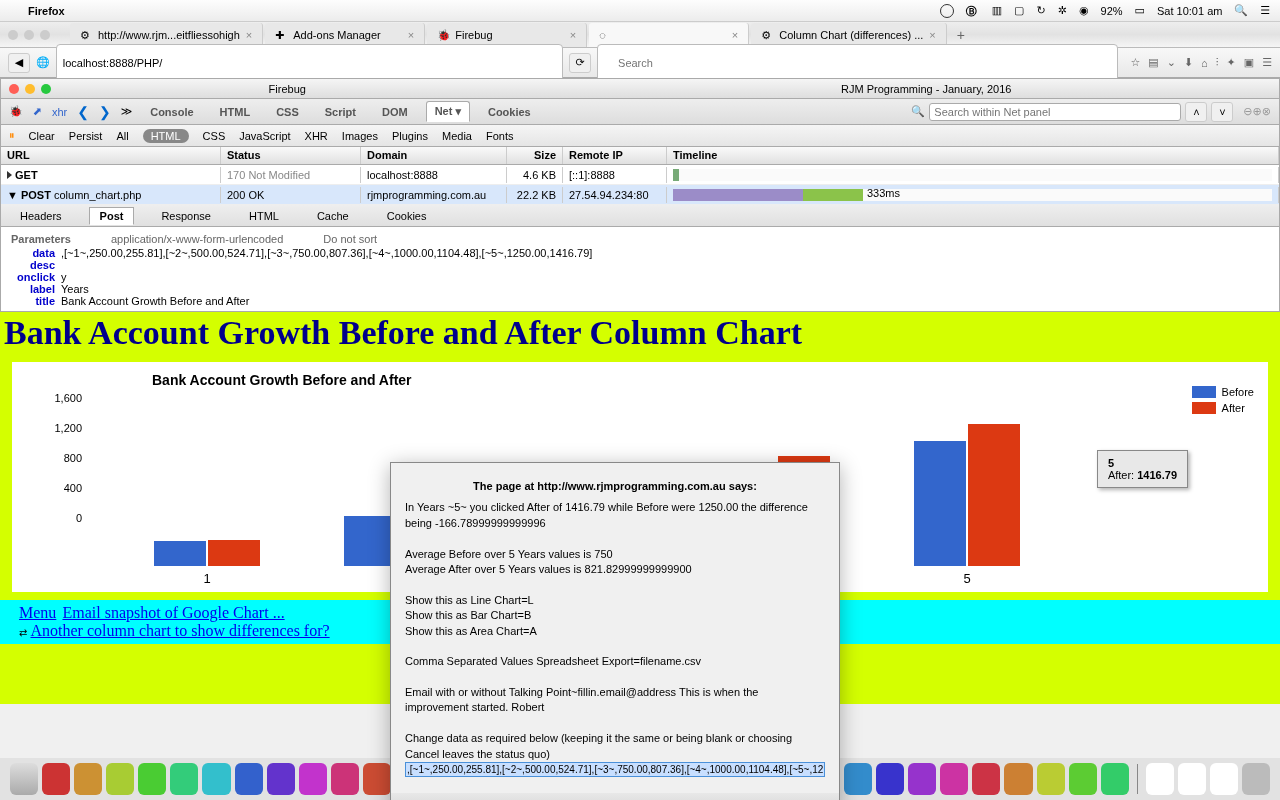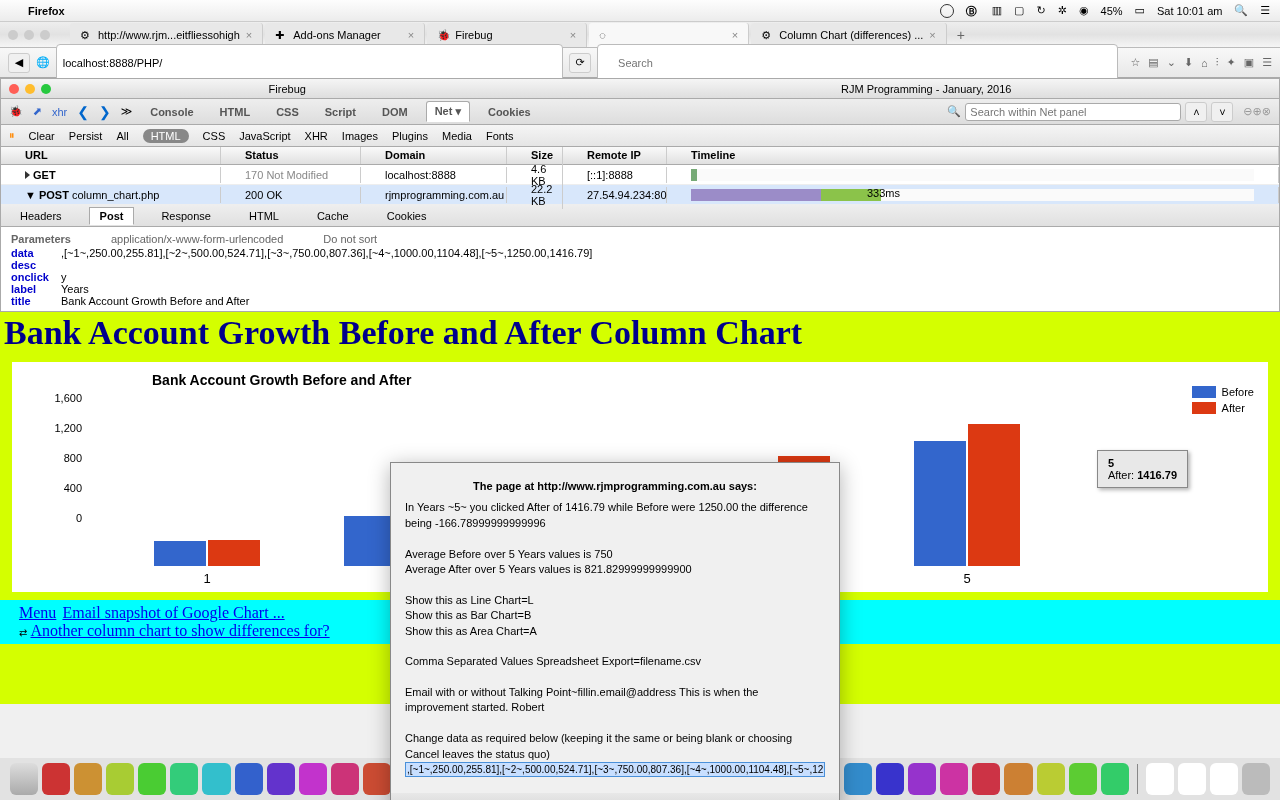--- a/index.html
+++ b/index.html
@@ -24,37 +24,37 @@
 .firebug{background:#ededed;border:1px solid #aaa;position:relative}
 .fb-title{height:20px;background:linear-gradient(#f5f5f5,#dedede);display:flex;align-items:center;border-bottom:1px solid #aaa;position:relative}
 .fb-traffic{display:flex;gap:6px;margin-left:8px}
 .fb-traffic .r{background:#ff5f56}.fb-traffic .y{background:#ffbd2e}.fb-traffic .g{background:#27c93f}
 .fb-title .center{position:absolute;left:50%;transform:translateX(-50%);font-weight:500;width:100%;text-align:center;display:flex;justify-content:space-around}
 .fb-tabs{height:26px;background:linear-gradient(#eee,#ddd);display:flex;align-items:center;padding:0 8px;gap:10px;border-bottom:1px solid #aaa}
 .fb-tabs .ft{padding:3px 8px;font-weight:bold;color:#555;cursor:pointer}
 .fb-tabs .ft.active{background:#fff;border:1px solid #aaa;border-bottom:1px solid #fff;border-radius:3px 3px 0 0}
 .fb-tabs .arrow{color:#0066cc;font-size:14px;cursor:pointer}
 .fb-search{margin-left:auto;display:flex;align-items:center;gap:4px}
-.fb-search input{width:216px;height:18px;border:1px solid #aaa;border-radius:3px;padding:0 4px}
+.fb-search input{width:252px;height:18px;border:1px solid #aaa;border-radius:3px;padding:0 4px}
 .fb-filter{height:22px;background:linear-gradient(#f5f5f5,#e5e5e5);display:flex;align-items:center;padding:0 8px;gap:14px;border-bottom:1px solid #aaa}
 .fb-filter .pill{background:#888;color:#fff;padding:1px 8px;border-radius:9px}
 .net-head{height:18px;background:linear-gradient(#fafafa,#e0e0e0);display:flex;border-bottom:1px solid #aaa;font-weight:bold}
-.net-head>div,.net-row>div{padding:2px 24px;border-right:1px solid #ccc}
+.net-head>div,.net-row>div{padding:2px 6px;border-right:1px solid #ccc}
 .c-url{width:220px}.c-st{width:140px}.c-dom{width:146px}.c-sz{width:56px;text-align:right}.c-ip{width:104px}.c-tl{flex:1}
 .net-row{height:20px;display:flex;align-items:center;background:#fff;border-bottom:1px solid #eee}
 .net-row.exp{background:#d8e7fb}
 .timeline-bar{height:12px;position:relative;background:#fafafa}
 .tlb{position:absolute;height:12px;top:0}
 .subtabs{height:22px;background:linear-gradient(#eee,#e0e0e0);display:flex;align-items:center;gap:16px;padding:0 8px;border-bottom:1px solid #aaa}
 .subtabs .st{padding:2px 10px;border:1px solid transparent}
 .subtabs .st.active{background:#fff;border:1px solid #aaa;border-bottom-color:#fff;font-weight:bold}
 .params{background:#fff;padding:4px 10px;font-family:Monaco,monospace;font-size:11px}
 .params .phead{display:flex;gap:40px;color:#666;font-family:-apple-system;padding:2px 0}
 .params .prow{display:flex}
-.params .pk{width:50px;text-align:left;color:#0000cc;font-weight:bold;padding-right:6px}
+.params .pk{width:50px;text-align:right;color:#0000cc;font-weight:bold;padding-right:6px}
 .params .pv{flex:1;word-break:break-all}
 .page-content{background:#d4ff00;position:relative}
 .page-title{font-family:"Times New Roman",serif;font-size:34px;color:#00008b;padding:2px 4px;font-weight:bold}
 .chart-wrap{background:#fff;margin:8px 12px;height:230px;position:relative;padding:14px 0 0 70px}
 .chart-title{position:absolute;top:10px;left:140px;font-weight:bold;font-size:14px}
 .ylabels{position:absolute;left:30px;top:30px;display:flex;flex-direction:column;gap:18px;text-align:right;width:40px;font-size:12px}
 .chart-area{position:absolute;left:140px;top:38px;bottom:26px;right:130px;display:flex;align-items:flex-end;gap:80px}
 .bar-group{display:flex;gap:2px;align-items:flex-end;width:110px;justify-content:center}
 .bar{width:52px}
 .bar.before{background:#3366cc}
@@ -87,21 +87,21 @@
     <b>Firefox</b>
   </div>
   <div class="menubar-right">
     <span class="circle"></span>
     <span class="circle" style="font-weight:bold;border:none">Ⓑ</span>
     <span>▥</span>
     <span>▢</span>
     <span>↻</span>
     <span>✲</span>
     <span>◉</span>
-    <span>45%</span>
+    <span>92%</span>
     <span>▭</span>
     <span>Sat 10:01 am</span>
     <span>🔍</span>
     <span>☰</span>
   </div>
 </div>
 
 <div class="browser-tabs">
   <div class="traffic">
       <div class="tl"></div>

